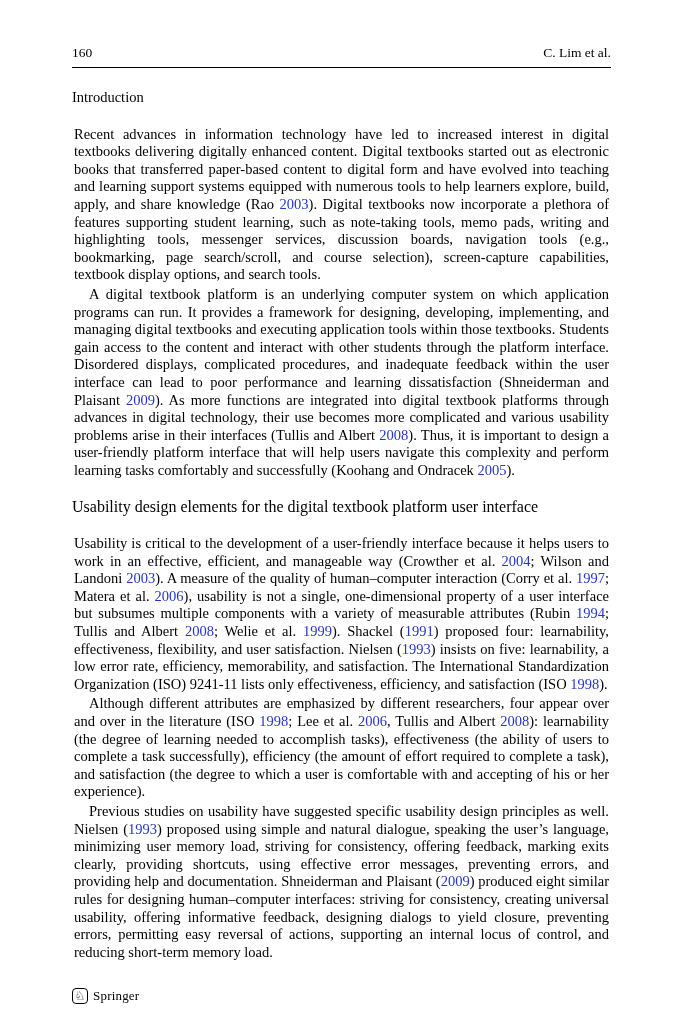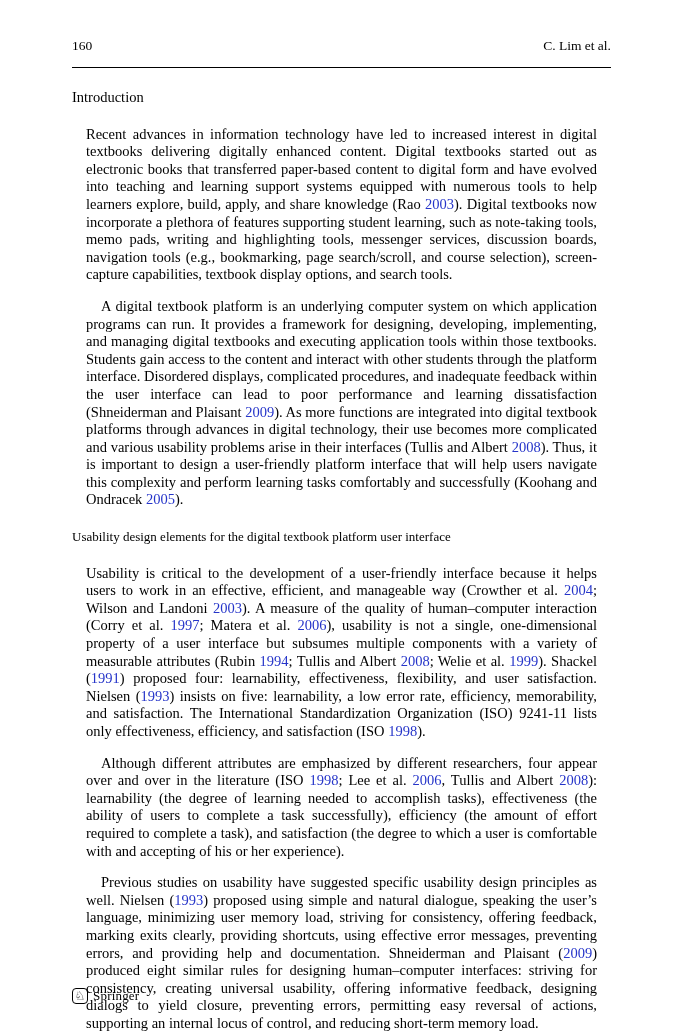--- a/index.html
+++ b/index.html
@@ -10,21 +10,21 @@
     height: 1036px;
     background: #ffffff;
     color: #000000;
     font-family: "Liberation Serif", serif;
     overflow: hidden;
   }
   .header {
     position: absolute;
     left: 72px;
     right: 72px;
-    top: 38px;
+    top: 45px;
     display: flex;
     justify-content: space-between;
     font-size: 13.5px;
     line-height: 15px;
   }
   .rule {
     position: absolute;
     left: 72px;
     right: 72px;
     top: 67px;
@@ -39,26 +39,26 @@
     line-height: 17.6px;
     text-align: justify;
   }
   .heading {
     font-size: 14.5px;
     font-weight: normal;
     margin: 0 0 19px 0;
     text-align: left;
   }
   .subheading {
-    font-size: 13px;
+    font-size: 16px;
     font-weight: normal;
     margin: 19px 0 19px 0;
     text-align: left;
   }
-  .para { margin: 14px; }
+  .para { margin: 2px; }
   .para.indent { text-indent: 15px; }
   .cite { color: var(--cite-color, #2534c9); }
   .footer {
     position: absolute;
     left: 72px;
     bottom: 32px;
     display: flex;
     align-items: center;
     gap: 5px;
     font-size: 13px;

